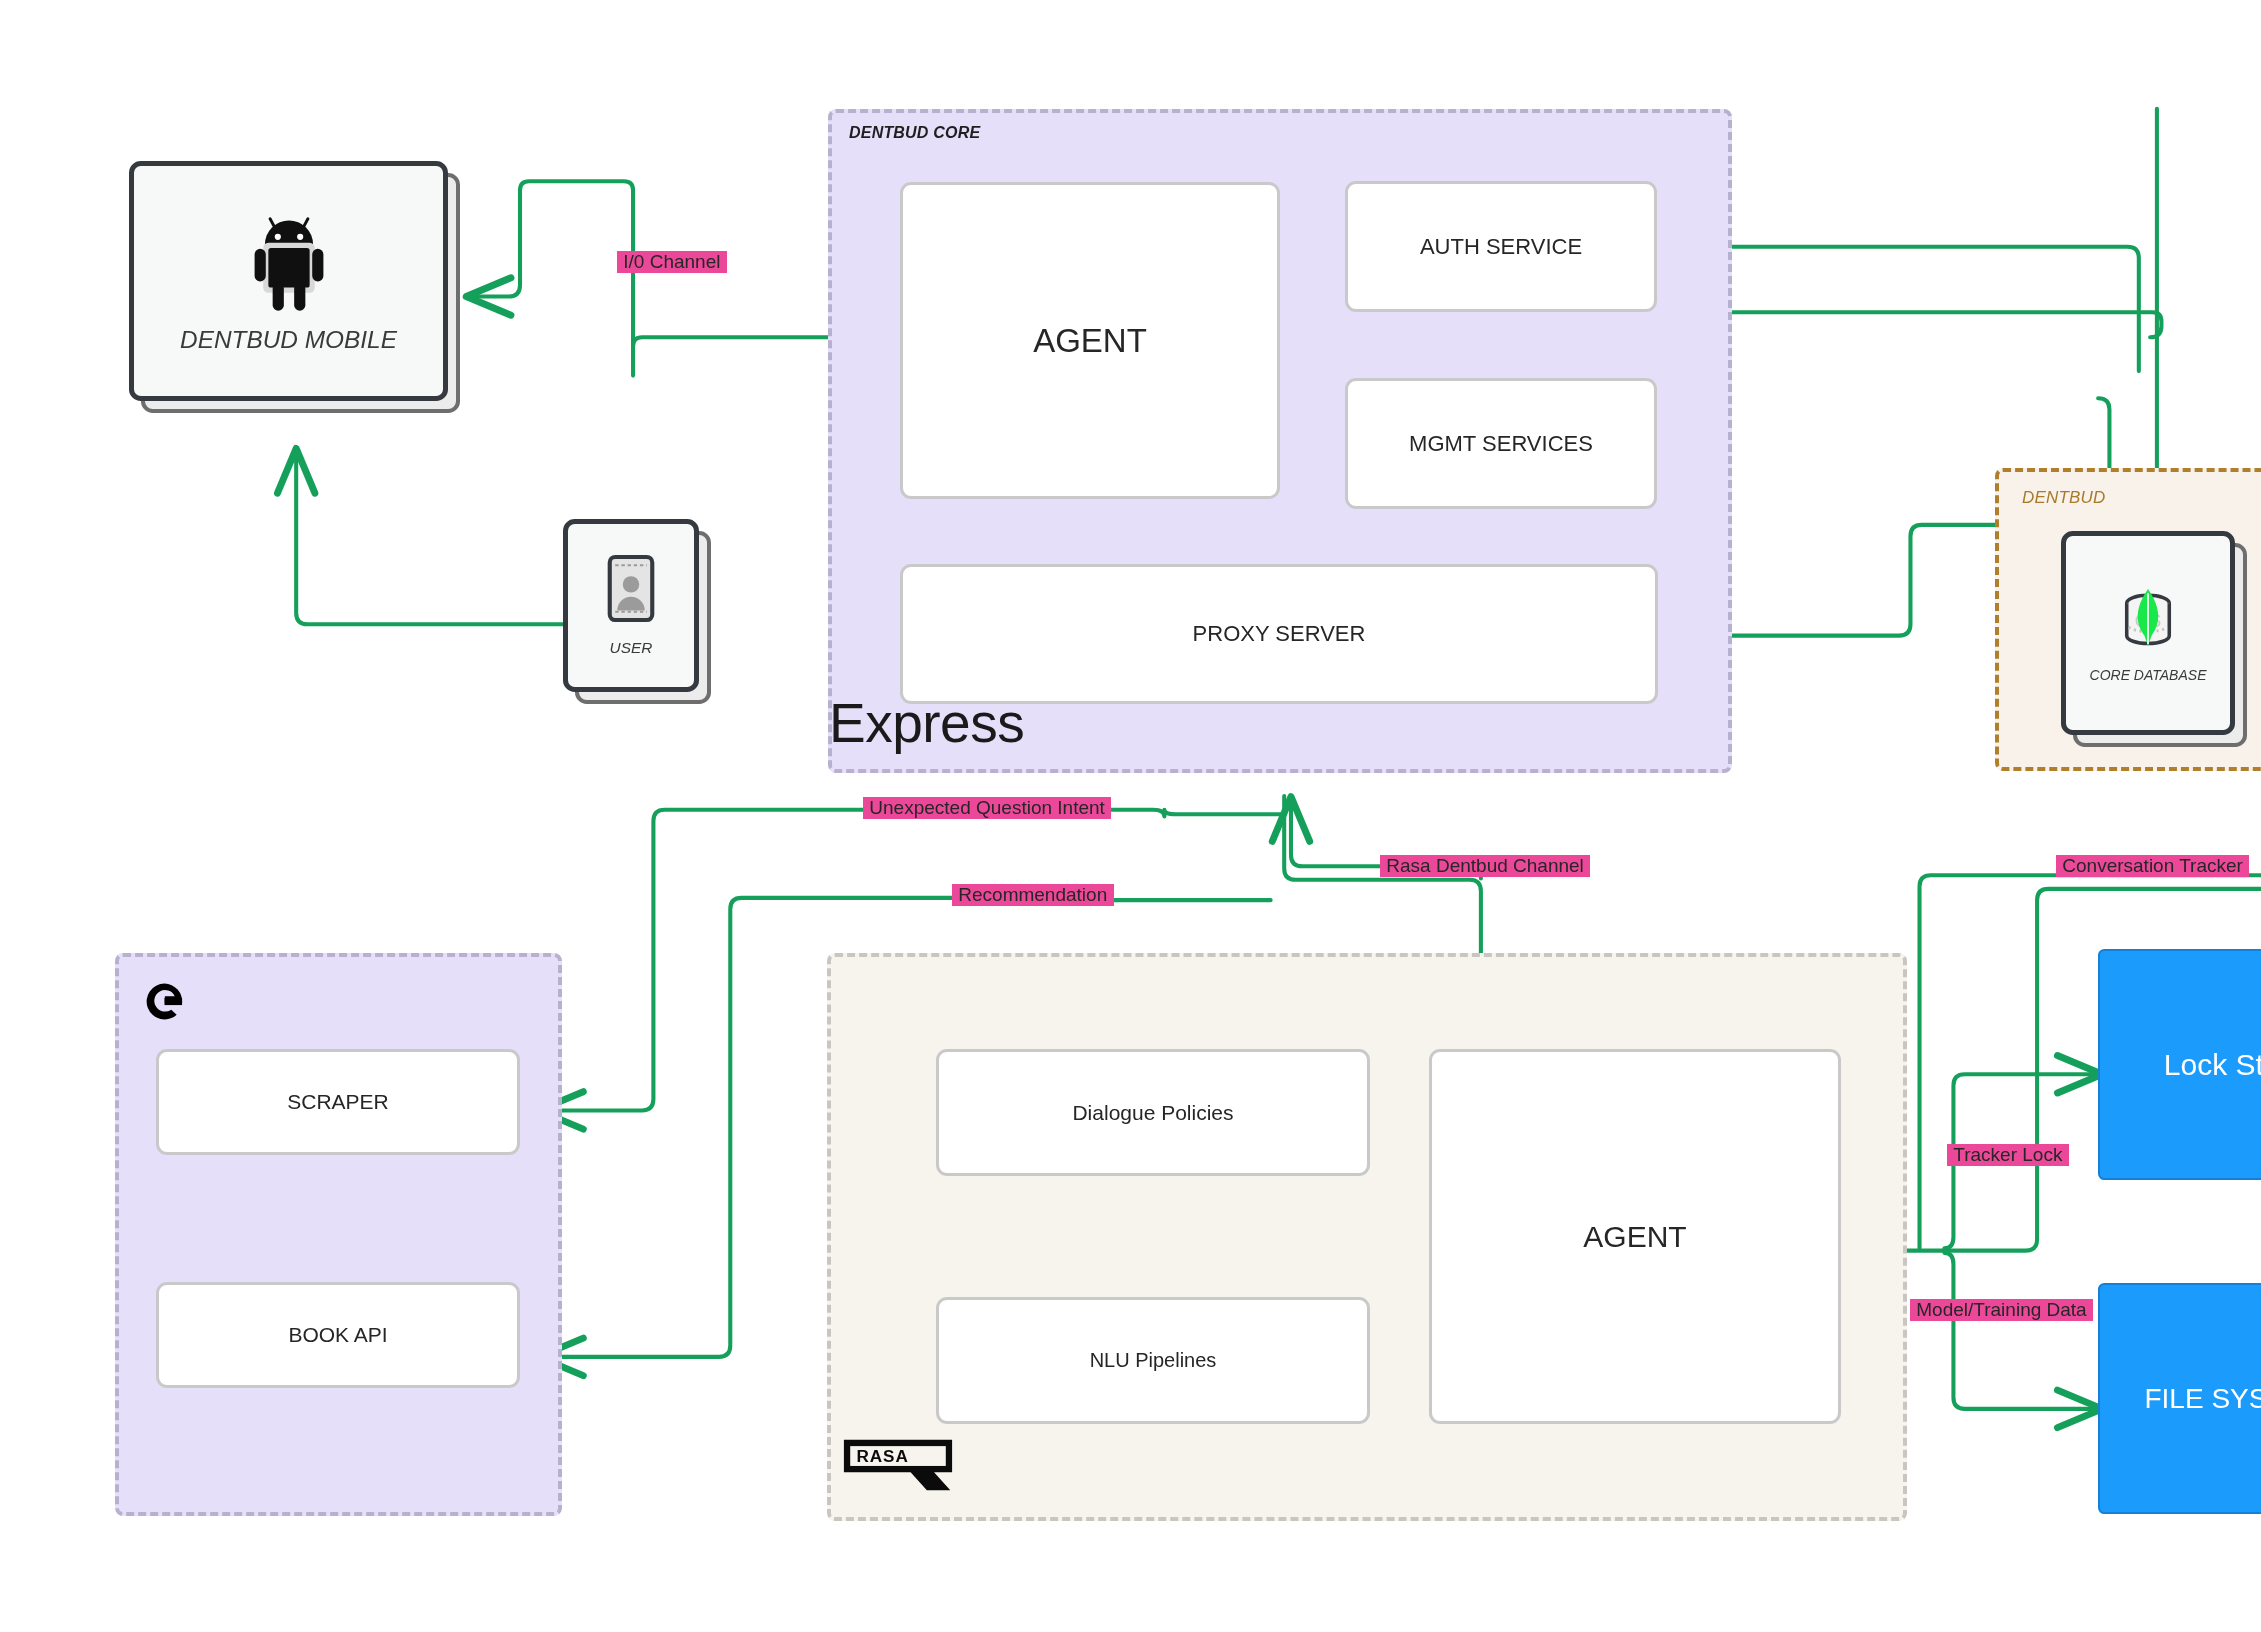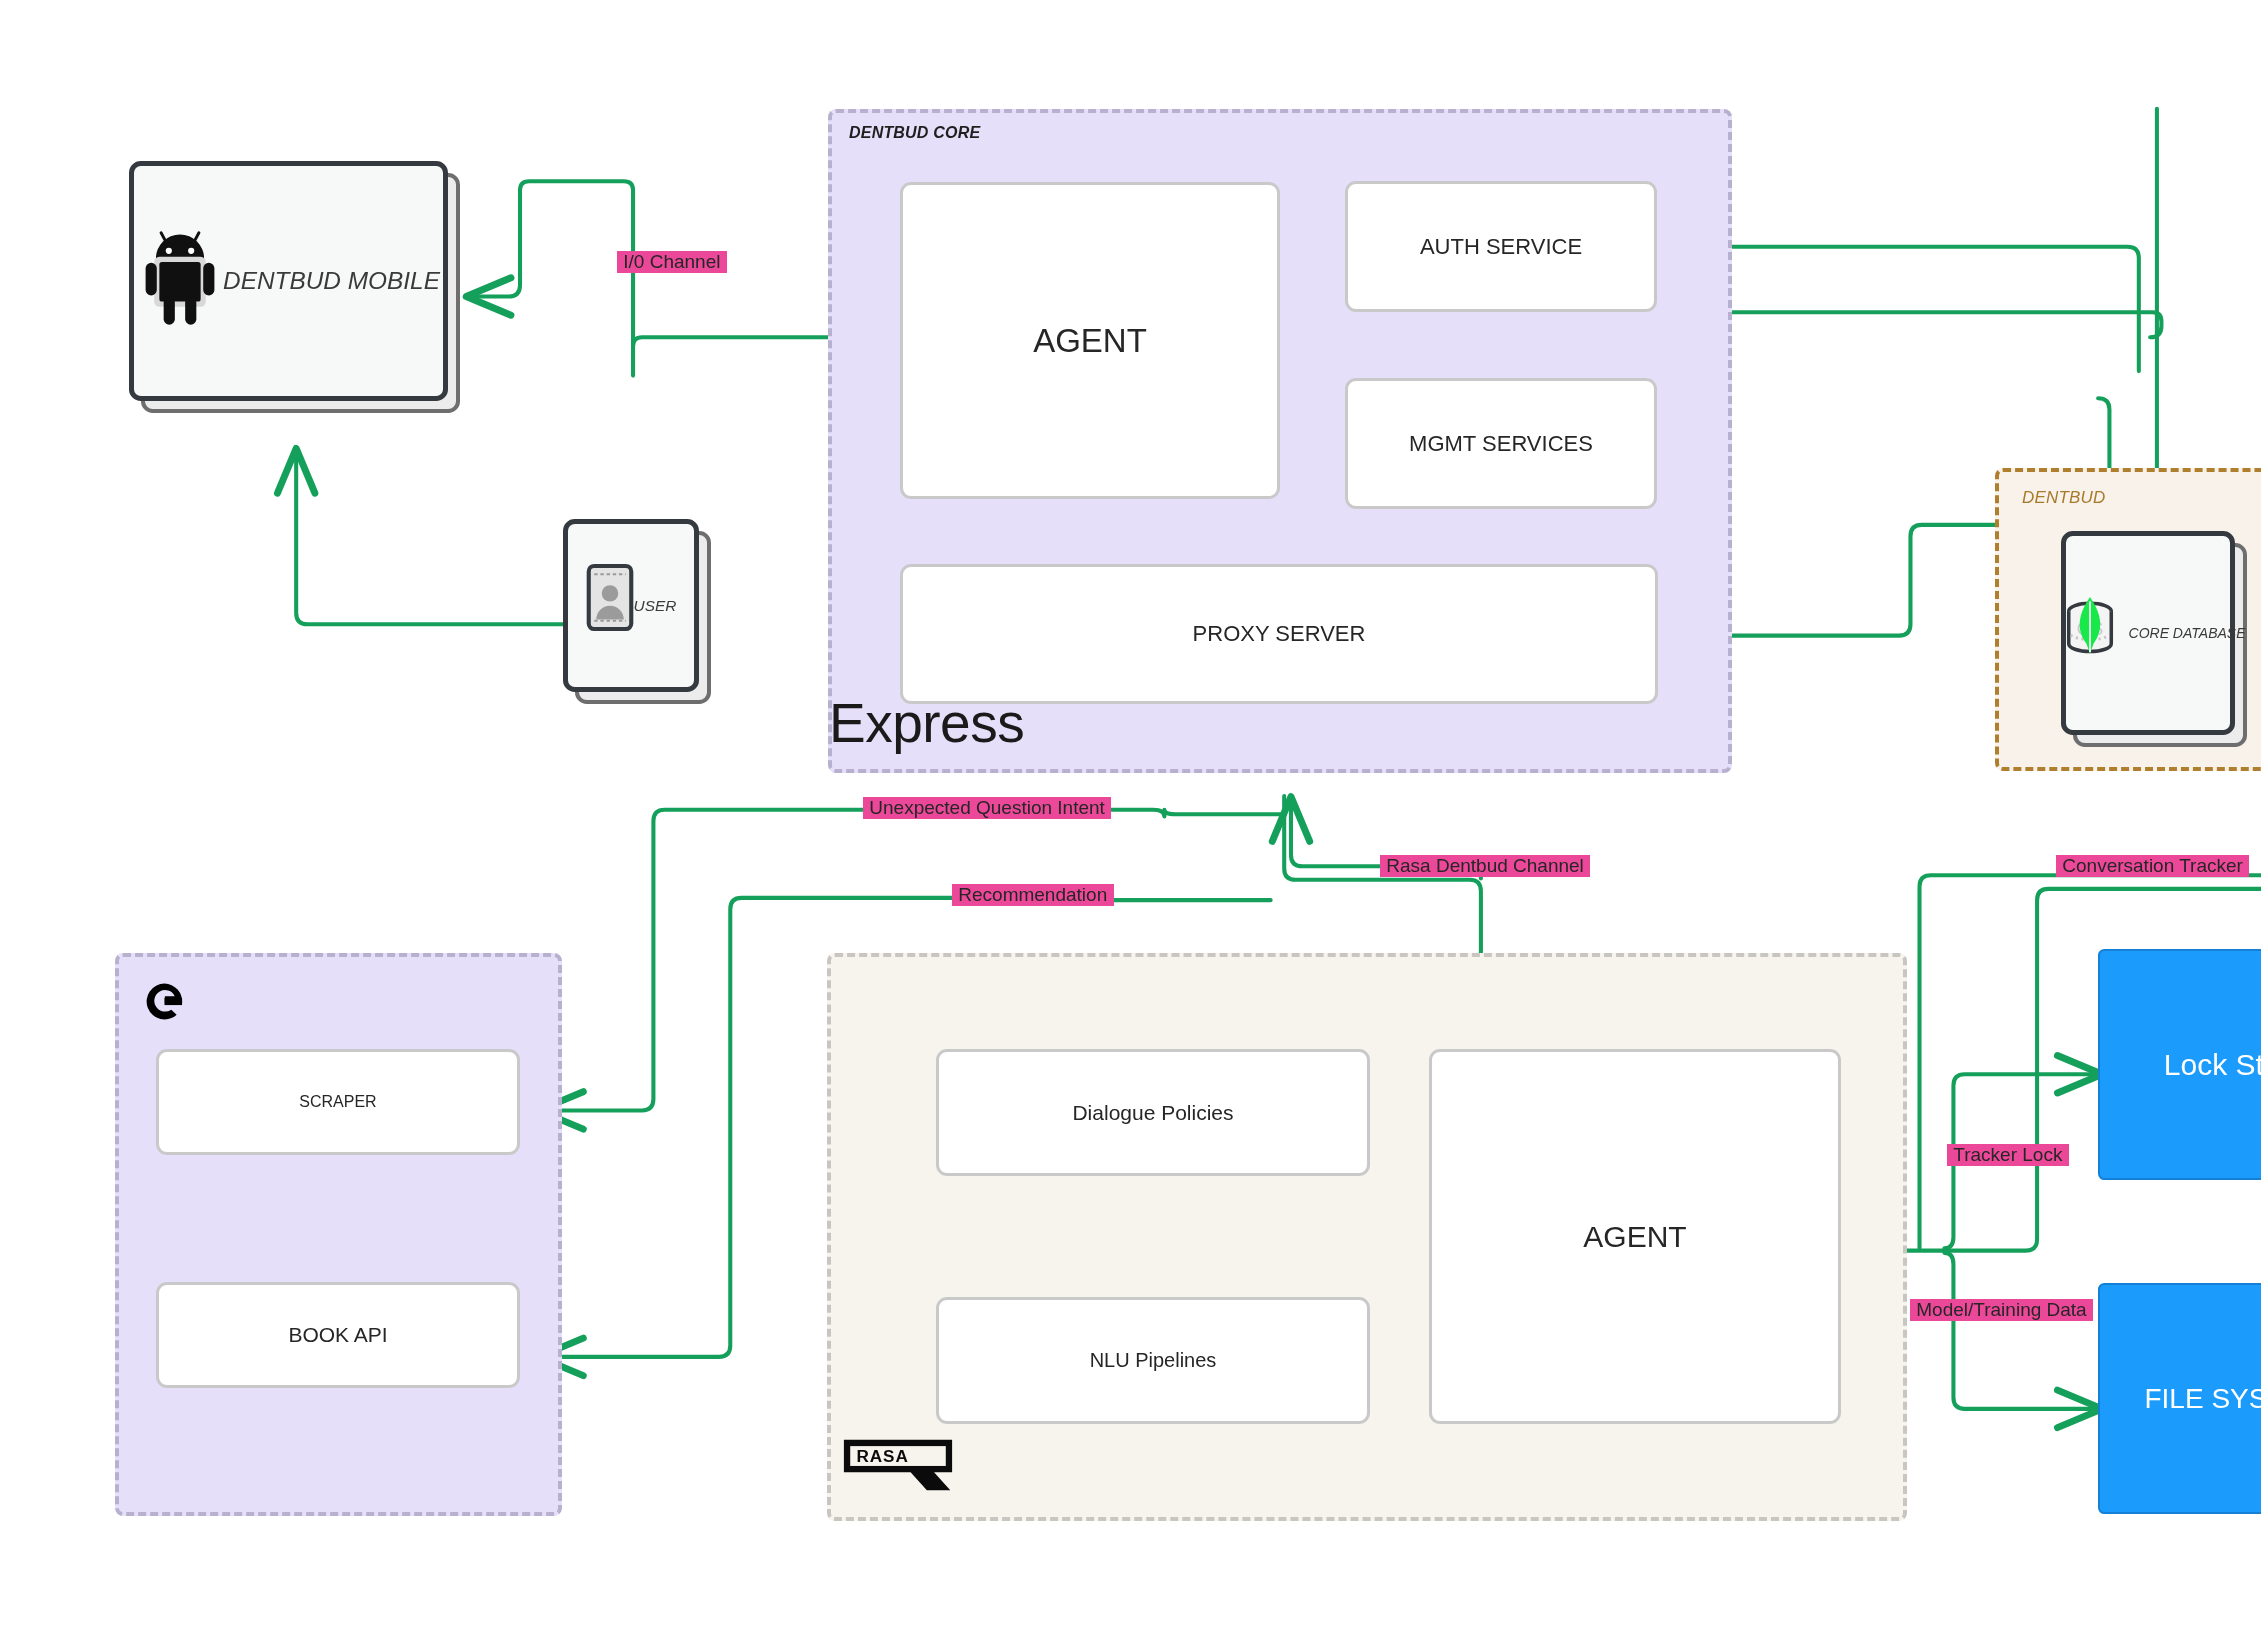--- a/index.html
+++ b/index.html
@@ -19,21 +19,21 @@
   .wbox{position:absolute;background:#ffffff;border:3.2px solid #c9c9c9;border-radius:11px;box-sizing:border-box;
         display:flex;align-items:center;justify-content:center;color:#262626;text-align:center;}
 
   .bluebox{position:absolute;background:#1b9cfc;border:2.3px solid #1580d8;border-radius:6.3px;box-sizing:border-box;
         display:flex;align-items:center;justify-content:center;color:#ffffff;text-align:center;}
 
   
   .card{position:absolute;}
   .card .shadowsheet{position:absolute;left:11.8px;top:11.8px;width:100%;height:100%;background:#ececec;border:4.5px solid #6e6e6e;border-radius:11.8px;box-sizing:border-box;}
   .card .frontsheet{position:absolute;left:0;top:0;width:100%;height:100%;background:#f7f8f8;border:5px solid #343a3f;border-radius:11.8px;box-sizing:border-box;
-      display:flex;align-items:center;justify-content:center;}
+      display:flex;flex-direction:column;align-items:center;justify-content:center;}
   .card .cardlabel{font-style:italic;color:#3a3a3a;white-space:nowrap;}
 
   .edge-label{position:absolute;color:#262626;white-space:nowrap;background:#ec4899;padding:0 6.3px;margin-left:48px;}
 
   .logo{position:absolute;}
   .express-logo{position:absolute;color:#1a1a1a;font-weight:300;letter-spacing:-0.5px;}
 </style>
 </head>
 <body>
 
@@ -179,21 +179,21 @@
 
   <div class="panel google" style="left:115px;top:953px;width:447px;height:563px;">
   </div>
   <div class="logo" style="left:143px;top:980px;">
     <svg width="43" height="43" viewBox="0 0 48 48">
       <path fill="#000000" d="M24 4a20 20 0 1 0 13.6 34.7l-6.1-5.6A12 12 0 1 1 35.4 18h-11v8h19.2A20 20 0 0 0 24 4z"></path>
       <path fill="#000000" d="M24 20h19.6v8H24z"></path>
     </svg>
   </div>
 
-  <div class="wbox" style="left:156px;top:1049px;width:364px;height:106px;font-size:16px;">
+  <div class="wbox" style="left:156px;top:1049px;width:364px;height:106px;font-size:21px;">
     <span>SCRAPER</span>
   </div>
 
   <div class="wbox" style="left:156px;top:1282px;width:364px;height:106px;font-size:21px;">
     <span>BOOK API</span>
   </div>
 
   <div class="panel rasa" style="left:827px;top:953px;width:1080px;height:568px;">
   </div>
 

